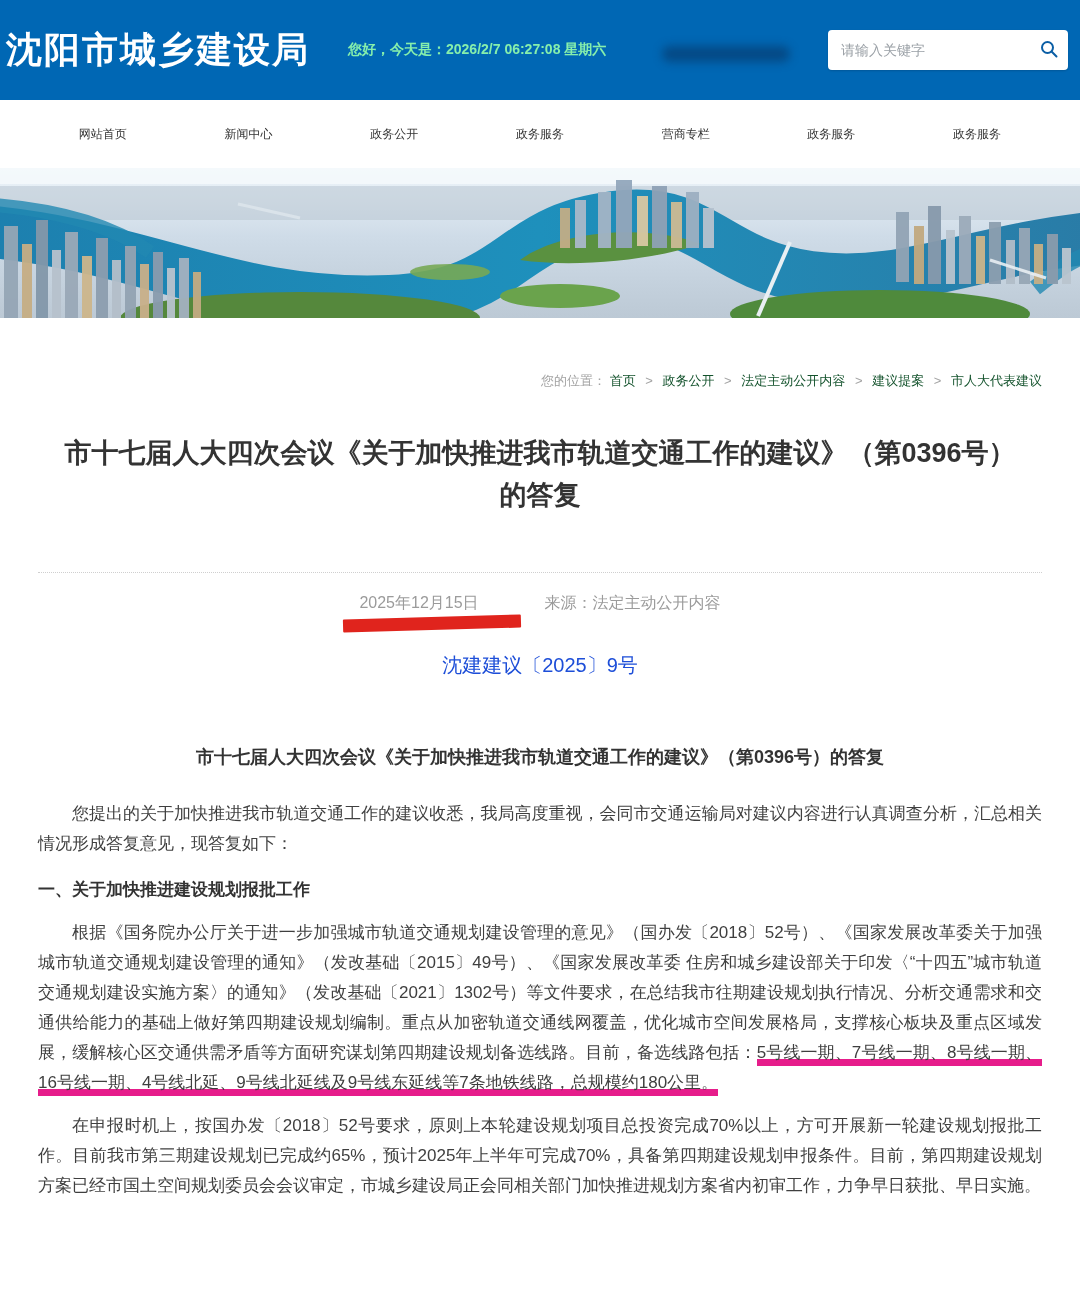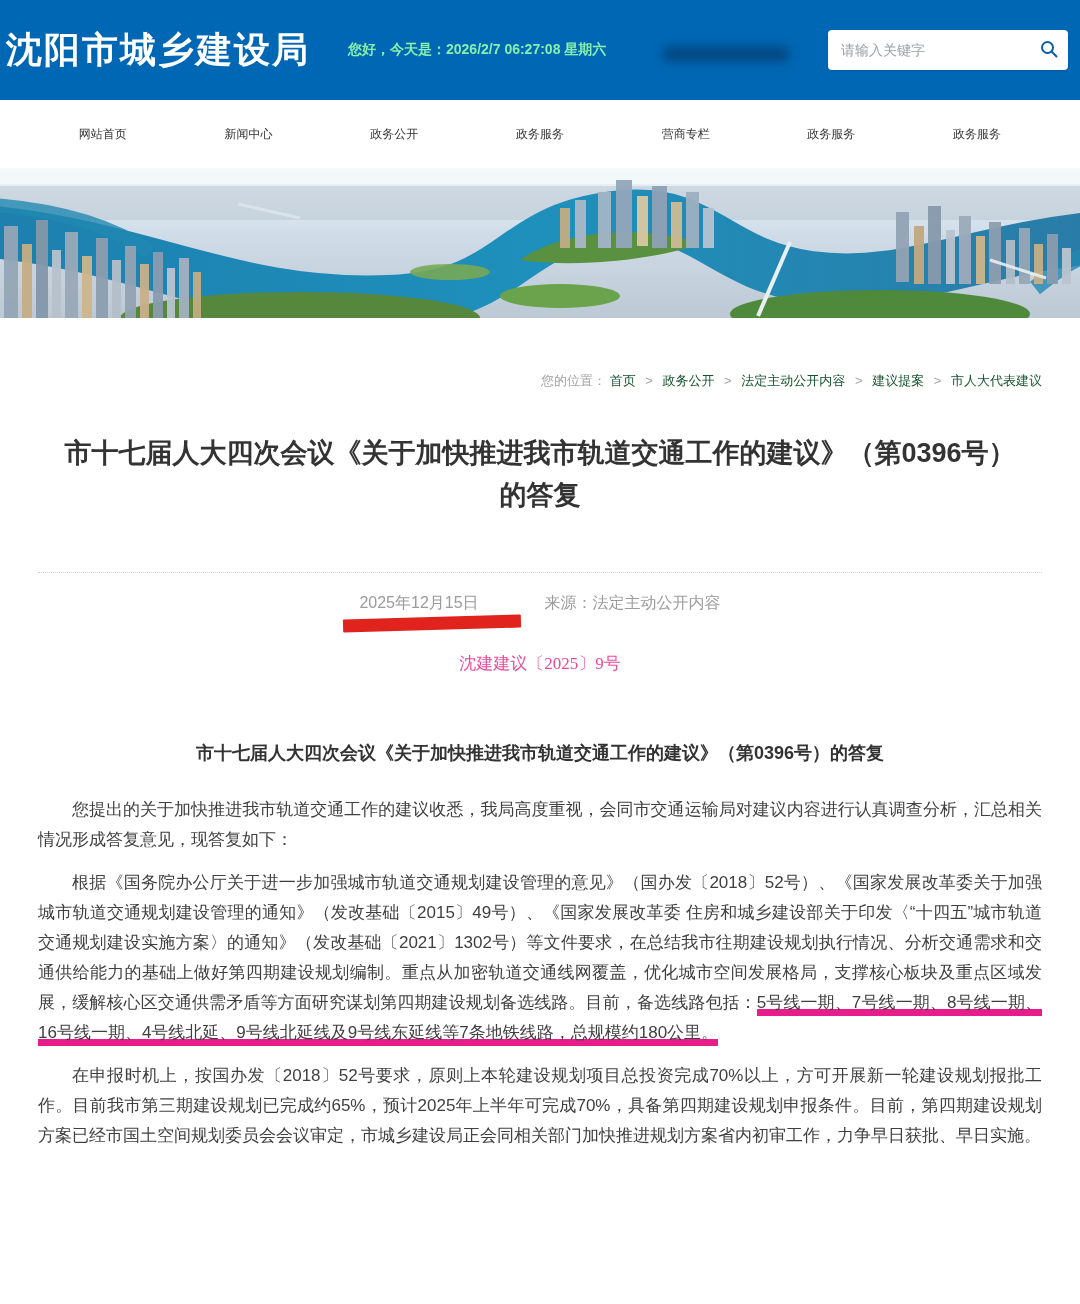--- a/index.html
+++ b/index.html
@@ -71,21 +71,21 @@
   .meta-row {
     margin-top:20px; display:flex; justify-content:center; align-items:center;
     font-size:16px; color:#9b9b9b;
   }
   .meta-date { position:relative; margin-right:66px; }
   .date-marker {
     position:absolute; left:-16px; top:24px; width:178px; height:13px;
     background:#e0241d; transform:rotate(-1.6deg); border-radius:1px;
   }
   .doc-number {
-    margin-top:38px; text-align:center; font-size:17px; color:#ec4899;font-family:Liberation Serif, serif;
+    margin-top:38px; text-align:center; font-size:20px; color:#1d4ed8;
   }
   .article-subtitle {
     margin-top:66px; text-align:center; font-size:18px; font-weight:bold;
     color:#333333;
   }
   .article-body { margin-top:30px; font-size:17px; line-height:30px; color:#3f3f3f; }
   .article-body p { margin:13px 0; text-indent:2em; text-align:justify; }
   .salutation { text-indent:0 !important; }
   .section-heading { font-weight:bold; color:#333333; text-indent:0 !important; margin-top:16px !important; }
   .hl-pink {
@@ -228,17 +228,18 @@
     </span>
     <span class="meta-source">来源：法定主动公开内容</span>
   </div>
 
   <div class="doc-number">沈建建议〔2025〕9号</div>
 
   <div class="article-subtitle">市十七届人大四次会议《关于加快推进我市轨道交通工作的建议》（第0396号）的答复</div>
 
   <div class="article-body">
     <p>您提出的关于加快推进我市轨道交通工作的建议收悉，我局高度重视，会同市交通运输局对建议内容进行认真调查分析，汇总相关情况形成答复意见，现答复如下：</p>
+    <p class="section-heading">一、关于加快推进建设规划报批工作</p>
     <p><span>根据《国务院办公厅关于进一步加强城市轨道交通规划建设管理的意见》（国办发〔2018〕52号）、《国家发展改革委关于加强城市轨道交通规划建设管理的通知》（发改基础〔2015〕49号）、《国家发展改革委 住房和城乡建设部关于印发〈“十四五”城市轨道交通规划建设实施方案〉的通知》（发改基础〔2021〕1302号）等文件要求，在总结我市往期建设规划执行情况、分析交通需求和交通供给能力的基础上做好第四期建设规划编制。重点从加密轨道交通线网覆盖，优化城市空间发展格局，支撑核心板块及重点区域发展，缓解核心区交通供需矛盾等方面研究谋划第四期建设规划备选线路。目前，备选线路包括：</span><span class="hl-pink">5号线一期、7号线一期、8号线一期、16号线一期、4号线北延、9号线北延线及9号线东延线等7条地铁线路，总规模约180公里。</span></p>
     <p>在申报时机上，按国办发〔2018〕52号要求，原则上本轮建设规划项目总投资完成70%以上，方可开展新一轮建设规划报批工作。目前我市第三期建设规划已完成约65%，预计2025年上半年可完成70%，具备第四期建设规划申报条件。目前，第四期建设规划方案已经市国土空间规划委员会会议审定，市城乡建设局正会同相关部门加快推进规划方案省内初审工作，力争早日获批、早日实施。</p>
   </div>
 
 </div>
 
 </body></html>

